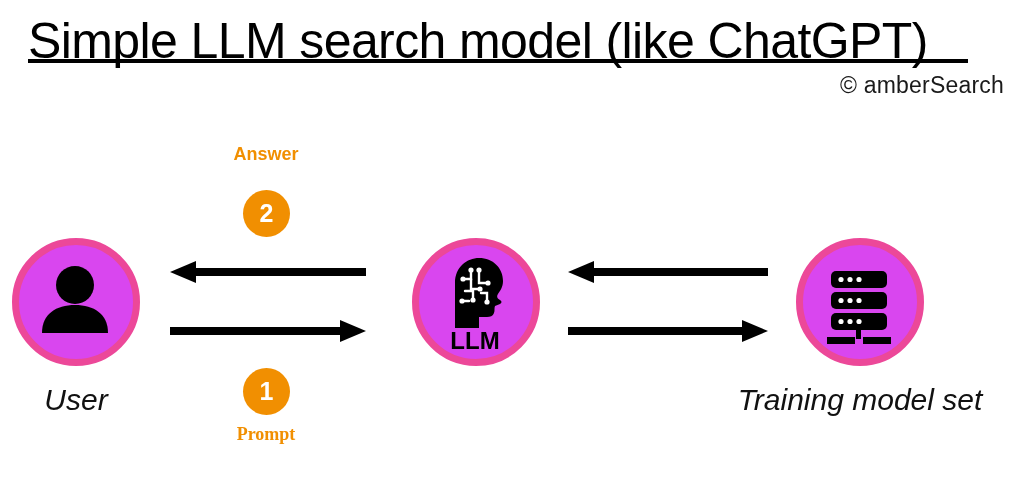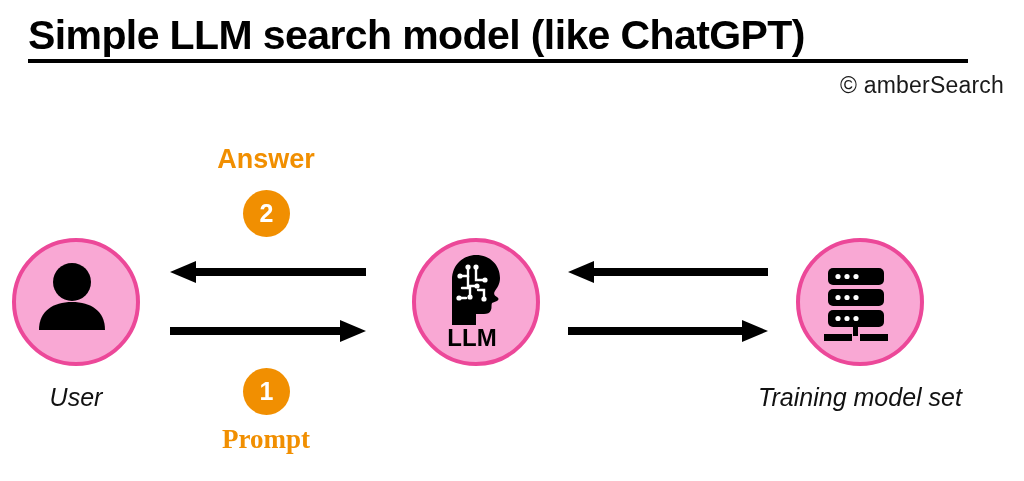--- a/index.html
+++ b/index.html
@@ -17,22 +17,22 @@
     height: 481px;
     background: #ffffff;
     overflow: hidden;
   }
 
   
   .title {
     position: absolute;
     left: 28px;
     top: 12px;
-    font-size: 41px;
-    font-weight: 700;
+    font-size: 50px;
+    font-weight: 400;
     letter-spacing: -0.6px;
     color: #000000;
     white-space: nowrap;
   }
   .title-rule {
     position: absolute;
     left: 28px;
     top: 59px;
     width: 940px;
     height: 4px;
@@ -48,34 +48,34 @@
     letter-spacing: 0.2px;
     white-space: nowrap;
   }
 
   
   .node {
     position: absolute;
     width: 128px;
     height: 128px;
     border-radius: 50%;
-    border: 4px solid #ec4899;
+    border: 7px solid #ec4899;
     box-sizing: border-box;
-    background: #f9a8d4;
+    background: #d946ef;
   }
   .node svg { display: block; }
   .node-user    { left: 12px;  top: 238px; }
   .node-llm     { left: 412px; top: 238px; }
   .node-data    { left: 796px; top: 238px; }
 
   
   .caption {
     position: absolute;
     font-style: italic;
-    font-size: 25px;
+    font-size: 30px;
     color: #111111;
     text-align: center;
     line-height: 1.22;
     white-space: pre-line;
   }
   .caption-user { left: 0px;   top: 382px; width: 152px; }
   .caption-llm  { left: 345px; top: 382px; width: 262px; }
   .caption-data { left: 726px; top: 382px; width: 268px; }
 
   
@@ -86,21 +86,21 @@
   .arrow svg { display: block; }
   .arrow-answer-left  { left: 170px; top: 261px; width: 196px; }
   .arrow-prompt-right { left: 170px; top: 320px; width: 196px; }
   .arrow-train-left   { left: 568px; top: 261px; width: 200px; }
   .arrow-train-right  { left: 568px; top: 320px; width: 200px; }
 
   
   .step-label {
     position: absolute;
     color: #F18F01;
-    font-size: 27px;
+    font-size: 18px;
     font-weight: 600;
     text-align: center;
     white-space: nowrap;
   }
   .step-answer-label { left: 186px; top: 144px; width: 160px; }
   .step-prompt-label { left: 186px; top: 424px; width: 160px; font-family: Liberation Serif, serif; }
 
   .step-badge {
     position: absolute;
     width: 47px;

